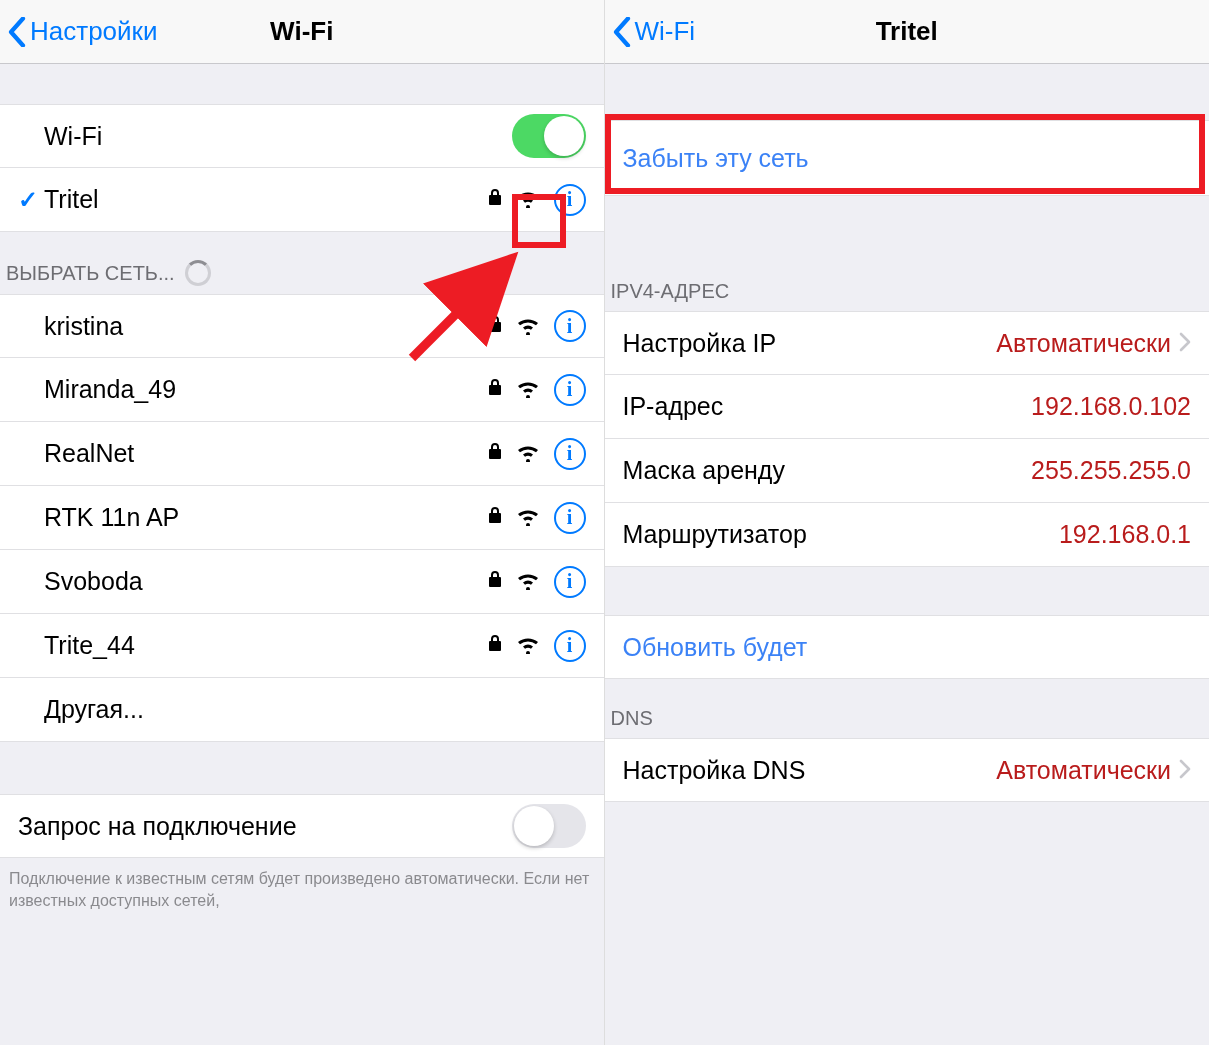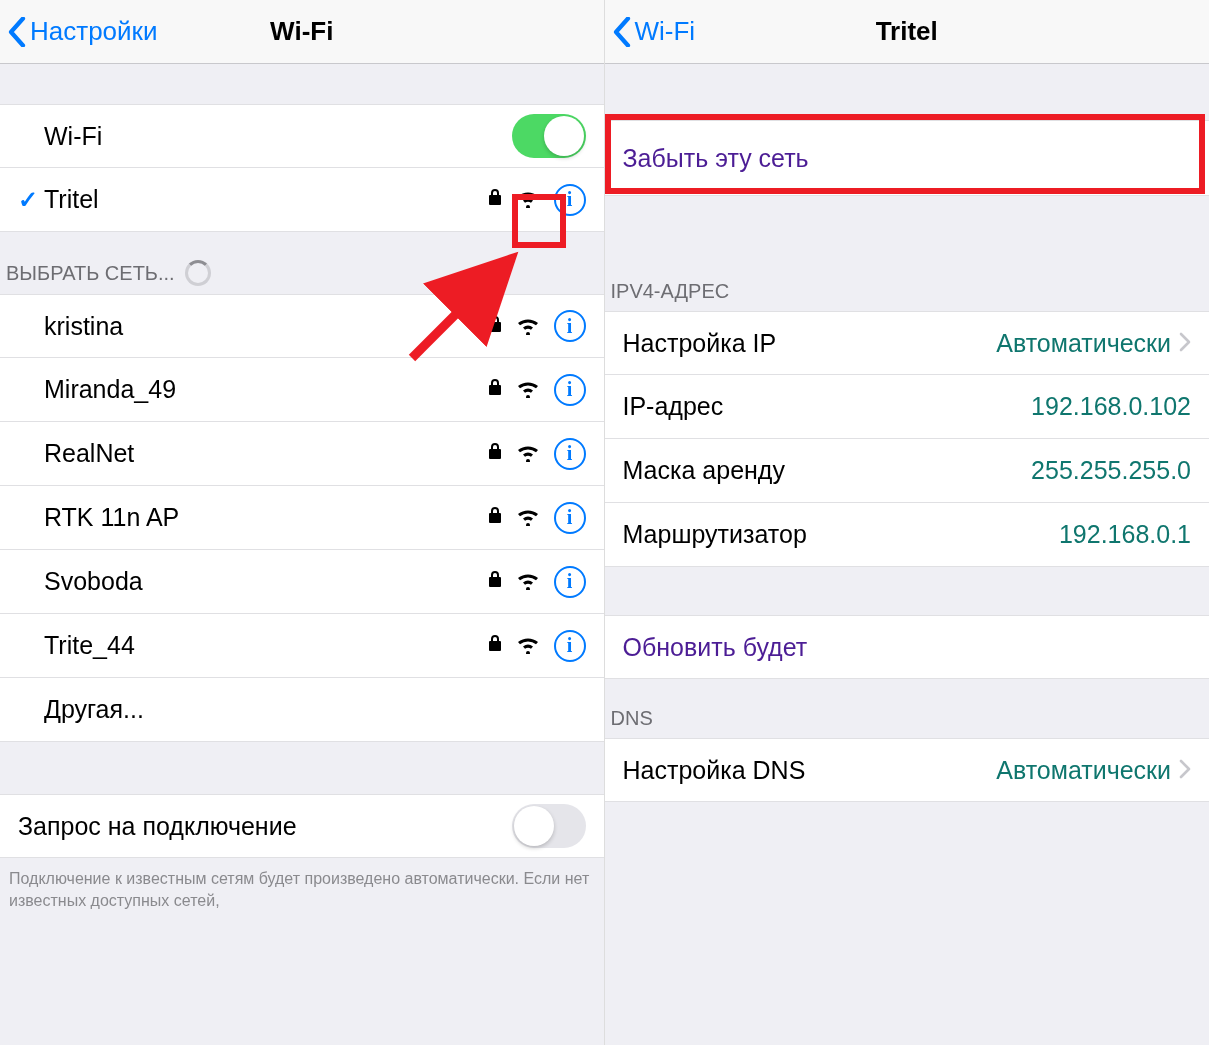--- a/index.html
+++ b/index.html
@@ -46,23 +46,23 @@
     background: #fff;
     min-height: 64px;
     display: flex;
     align-items: center;
     padding: 0 18px;
     font-size: 25px;
     color: #000;
     border-bottom: 1px solid #e0e0e3;
     position: relative;
   }
-  .cell.link { color: #4c1d95; cursor: pointer; align-items: center; }
+  .cell.link { color: #3b82f6; cursor: pointer; align-items: center; }
   .cell .label { flex: 1; }
-  .cell .value { color: #0f766e; font-size: 25px; }
+  .cell .value { color: #b91c1c; font-size: 25px; }
   .cell .chevron-right { margin-left: 8px; color: #c7c7cc; }
 
   .section-header {
     font-size: 20px;
     color: #6d6d72;
     padding: 28px 18px 8px 6px;
     text-transform: none;
     display: flex;
     align-items: center;
     gap: 10px;

